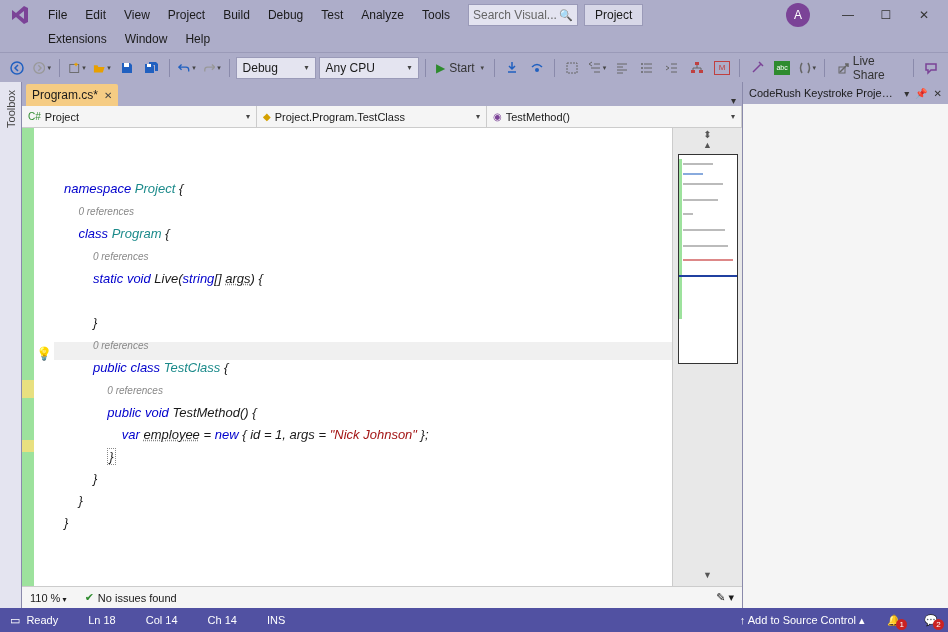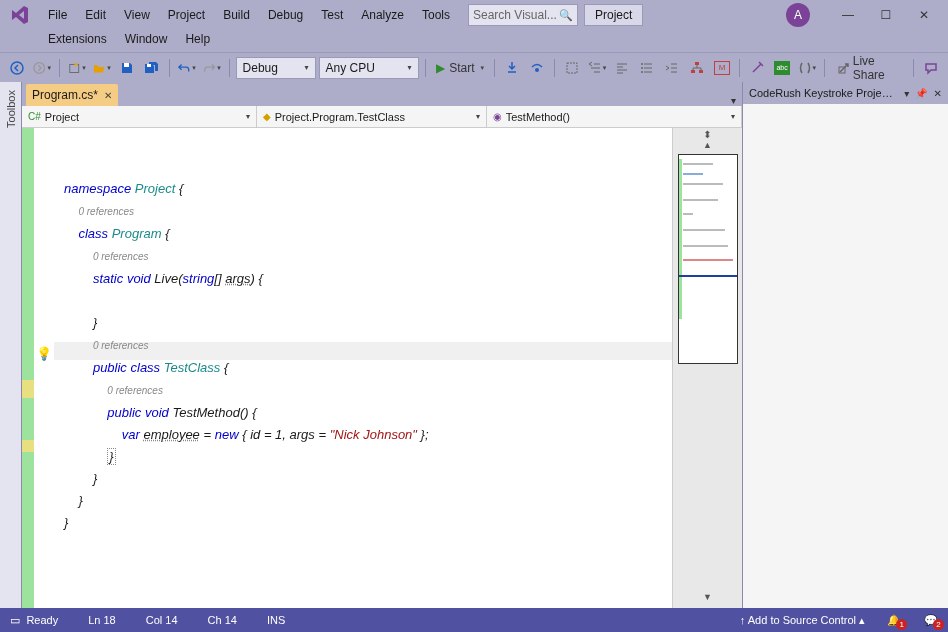--- a/index.html
+++ b/index.html
@@ -321,20 +321,28 @@
           <div class="mm-line" style="top:44px;width:35px"></div>
           <div class="mm-line" style="top:58px;width:10px"></div>
           <div class="mm-line" style="top:74px;width:42px"></div>
           <div class="mm-line" style="top:90px;width:45px"></div>
           <div class="mm-line" style="top:104px;width:50px;background:#d88"></div>
           <div style="position:absolute;left:0;right:0;top:120px;height:2px;background:#2040a0"></div>
         </div>
         <div class="dn">▼</div>
       </div>
     </div>
+    <div class="editor-status">
+      <span class="zoom">110 %</span>
+      <span class="issues">
+          <span class="chk">✔</span>
+          <span>No issues found</span>
+        </span>
+      <span style="margin-left:auto">✎ ▾</span>
+    </div>
   </div>
 
   <div class="side-panel">
     <div class="hdr">
       <span class="ttl">CodeRush Keystroke Project...</span>
       <span class="ic">▾</span>
       <span class="ic">📌</span>
       <span class="ic">✕</span>
     </div>
     <div class="body"></div>

